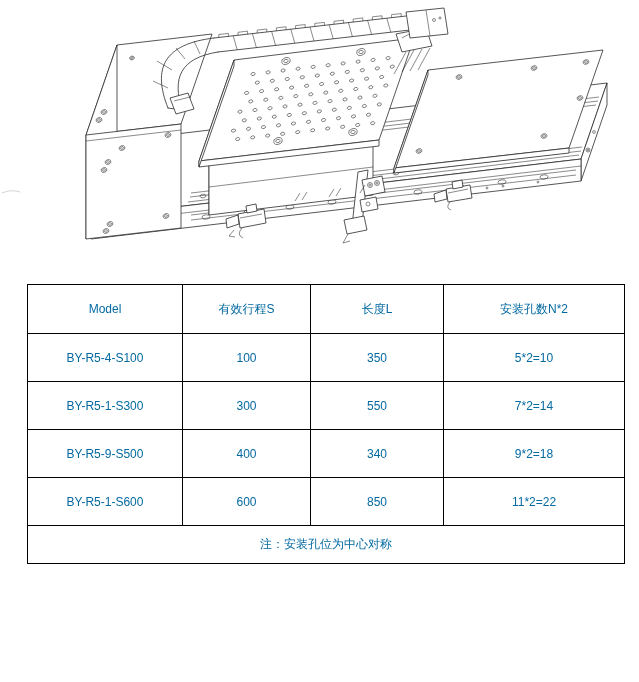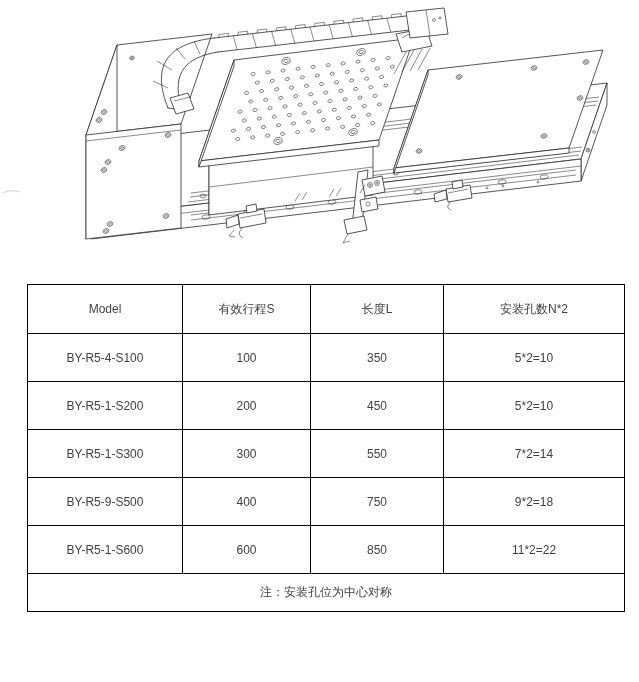--- a/index.html
+++ b/index.html
@@ -1,20 +1,20 @@
 <!DOCTYPE html>
 <html><head>
 <meta charset="utf-8">
 <style>
   html,body{margin:0;padding:0;background:#ffffff;}
   body{width:639px;height:682px;font-family:"Liberation Sans",sans-serif;color:#1a1a1a;overflow:hidden;}
   .drawing-wrap{width:639px;height:276px;}
   svg{display:block;}
   table.spec{border-collapse:collapse;table-layout:fixed;width:597px;margin:8px 0 0 27px;}
-  table.spec td{border:1px solid #000;font-size:12px;text-align:center;vertical-align:middle;padding:0;color:#404040;}
+  table.spec td{border:1px solid #000;font-size:12px;text-align:center;vertical-align:middle;padding:0;color:#0369a1;}
   tr.hdr{height:49px;}
   tr.row{height:48px;}
   tr.note-row{height:38px;}
   td.note-cell{text-align:left;font-size:10px;padding-left:12px;}
   
   .ln{stroke:#2b2b2b;stroke-width:0.8;fill:none;stroke-linejoin:round;stroke-linecap:round;}
   .face{stroke:#2b2b2b;stroke-width:0.8;fill:#ffffff;stroke-linejoin:round;}
   .thin{stroke:#2b2b2b;stroke-width:0.55;fill:none;}
   .faint{stroke:#c9c9c9;stroke-width:0.8;fill:none;}
 </style>
@@ -362,35 +362,29 @@
       <td>长度L</td>
       <td>安装孔数N*2</td>
     </tr>
     <tr class="row">
       <td>BY-R5-4-S100</td>
       <td>100</td>
       <td>350</td>
       <td>5*2=10</td>
     </tr>
     <tr class="row">
-      <td>BY-R5-1-S200</td>
-      <td>200</td>
-      <td>450</td>
-      <td>5*2=10</td>
-    </tr>
-    <tr class="row">
       <td>BY-R5-1-S300</td>
       <td>300</td>
       <td>550</td>
       <td>7*2=14</td>
     </tr>
     <tr class="row">
       <td>BY-R5-9-S500</td>
       <td>400</td>
-      <td>750</td>
+      <td>340</td>
       <td>9*2=18</td>
     </tr>
     <tr class="row">
       <td>BY-R5-1-S600</td>
       <td>600</td>
       <td>850</td>
       <td>11*2=22</td>
     </tr>
     <tr class="note-row">
       <td class="note-cell" colspan="4">注：安装孔位为中心对称</td>

